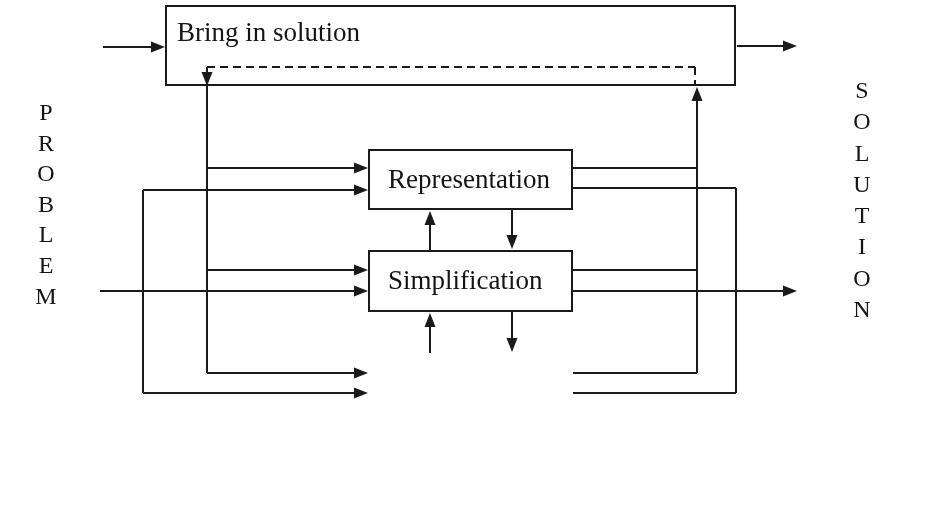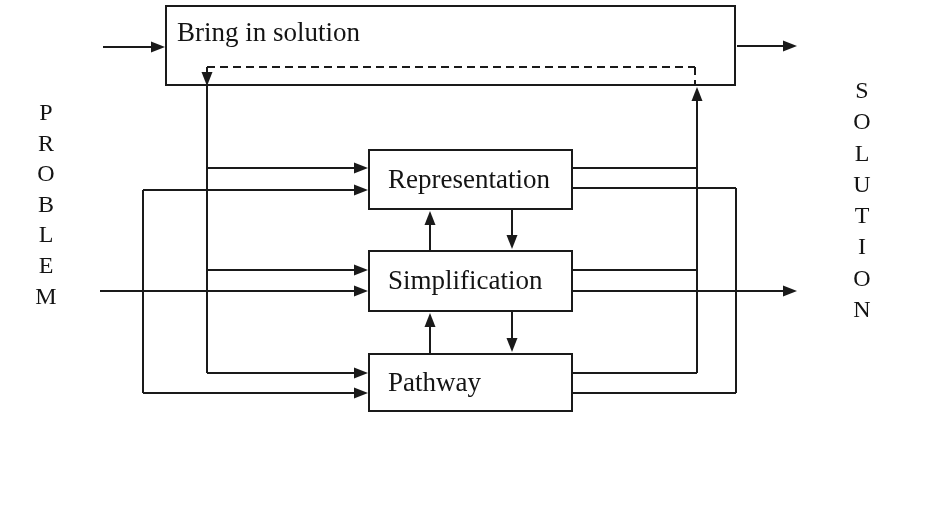--- a/index.html
+++ b/index.html
@@ -114,23 +114,20 @@
   </div>
 
   <div class="node mid-label" style="left:368px; top:149px; width:205px; height:61px;">
     <span>Representation</span>
   </div>
 
   <div class="node mid-label" style="left:368px; top:250px; width:205px; height:62px;">
     <span>Simplification</span>
   </div>
 
-  <div class="node mid-label" style="left:368px; top:353px; width:205px; height:59px;">
-    <span>Pathway</span>
-  </div>
 
   <div class="vertical-word left" style="left:29px; top:97px;">
       <div>P</div>
       <div>R</div>
       <div>O</div>
       <div>B</div>
       <div>L</div>
       <div>E</div>
       <div>M</div>
     </div>

